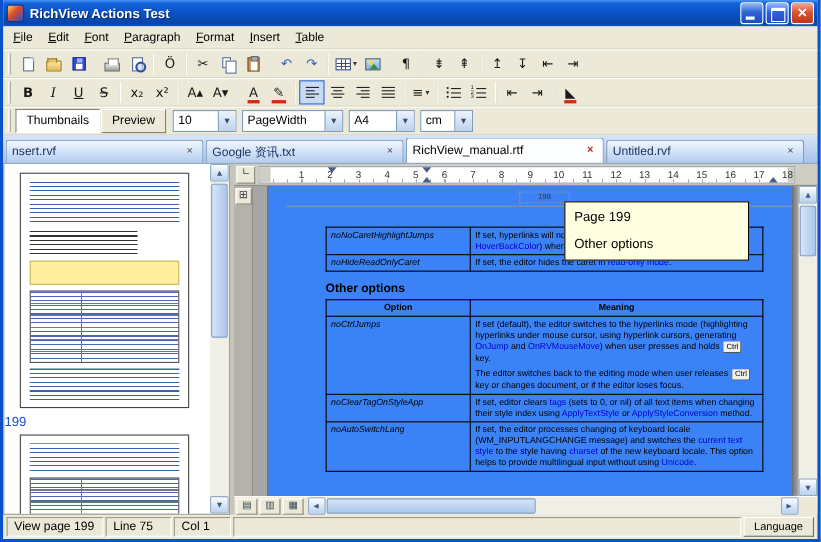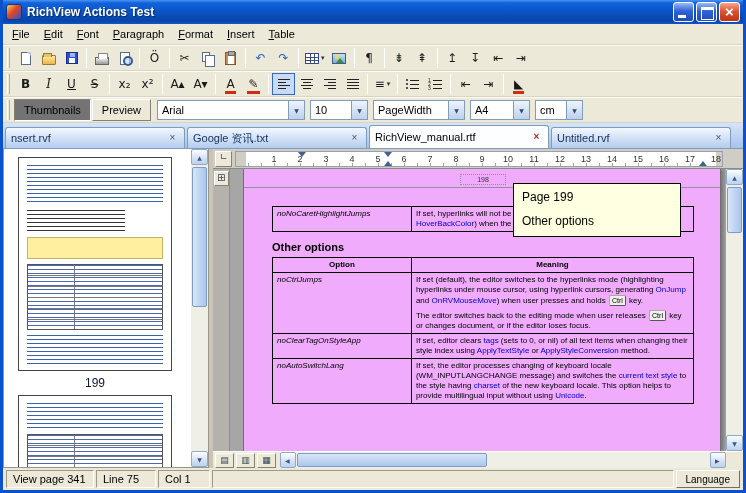--- a/index.html
+++ b/index.html
@@ -57,21 +57,21 @@
 .ic-align-left,.ic-align-center,.ic-align-right,.ic-align-justify{width:12px;height:10px;background-repeat:no-repeat;background-image:linear-gradient(#222,#222),linear-gradient(#222,#222),linear-gradient(#222,#222),linear-gradient(#222,#222)}
 .ic-align-left{background-size:12px 1px,8px 1px,12px 1px,8px 1px;background-position:0 0,0 3px,0 6px,0 9px}
 .ic-align-center{background-size:12px 1px,8px 1px,12px 1px,8px 1px;background-position:0 0,2px 3px,0 6px,2px 9px}
 .ic-align-right{background-size:12px 1px,8px 1px,12px 1px,8px 1px;background-position:0 0,4px 3px,0 6px,4px 9px}
 .ic-align-justify{background-size:12px 1px,12px 1px,12px 1px,12px 1px;background-position:0 0,0 3px,0 6px,0 9px}
 .ic-bullets,.ic-numbering{width:13px;height:11px;background-repeat:no-repeat;background-image:linear-gradient(#222,#222),linear-gradient(#222,#222),linear-gradient(#222,#222);background-size:9px 1px,9px 1px,9px 1px;background-position:4px 1px,4px 5px,4px 9px}
 .ic-bullets::before{content:"";position:absolute;left:0;top:0;width:2px;height:2px;border-radius:50%;background:#222;box-shadow:0 4px 0 #222,0 8px 0 #222}
 .ic-numbering::before{content:"1\A 2\A 3";white-space:pre;position:absolute;left:-1px;top:-1px;font-size:5px;line-height:4px;color:#222}
 
 .tgl{height:22px;padding:0 9px;border:1px solid;border-color:#fff #848276 #848276 #fff;background:#ece9d8;font-size:11px;margin-right:1px}
-.tgl.pressed{border-color:#848276 #fff #fff #848276;background:#737373}
+.tgl.pressed{border-color:#848276 #fff #fff #848276;background:#ffffff}
 .combo{height:20px;background:#fff;border:1px solid #7f9db9;display:flex;align-items:center;margin-left:5px}
 .cval{flex:1;padding:0 4px;white-space:nowrap;overflow:hidden;color:#000}
 .cbtn{width:16px;height:100%;background:linear-gradient(180deg,#eef4fd,#bcd2ee);border-left:1px solid #7f9db9;display:flex;align-items:center;justify-content:center}
 .cbtn::before{content:"▼";font-size:6px;color:#3a4a6c;font-family:"DejaVu Sans",sans-serif}
 
 .tabbar{flex:0 0 24px;display:flex;align-items:flex-end;background:linear-gradient(180deg,#d7e4f8,#a8c2ec);border-bottom:1px solid #7f9db9;padding:2px 2px 0 2px;gap:2px}
 .tab{flex:0 1 180px;min-width:90px;display:flex;align-items:center;height:21px;border:1px solid #7f9db9;border-bottom:none;border-radius:3px 3px 0 0;background:linear-gradient(180deg,#f2f7fe,#cfe0f6 55%,#b4ccee);padding:0 5px;color:#16305c}
 .tab.active{background:#fdfeff;height:23px;color:#000}
 .tab-label{flex:1;overflow:hidden;white-space:nowrap;text-overflow:ellipsis}
 .tab-close{width:13px;height:13px;font-size:10px;line-height:12px;text-align:center;color:#555}
@@ -80,21 +80,21 @@
 .main{flex:1;display:flex;min-height:0}
 .thumb-panel{flex:0 0 206px;background:#fff;border:1px solid #9a978a;border-top:none;position:relative;overflow:hidden}
 .thumbnail{position:absolute;left:14px;width:154px;background:#fff;border:1px solid #444;padding:7px 8px;overflow:hidden}
 .thumb-1{top:8px;height:214px}
 .thumb-2{top:246px;height:120px}
 .tlines{background:repeating-linear-gradient(180deg,#3c62a8 0 1px,transparent 1px 4px);height:40px;margin-bottom:5px}
 .tlines.dark{background:repeating-linear-gradient(180deg,#333 0 1px,transparent 1px 4px)}
 .tlines.short{width:72%}
 .tyellow{background:#ffef9e;border:1px solid #c8b460;height:22px;margin-bottom:5px}
 .tgrid{border:1px solid #555;height:66px;margin-bottom:5px;background-image:linear-gradient(90deg,transparent 0 46px,#777 46px 47px,transparent 47px),repeating-linear-gradient(180deg,transparent 0 10px,#777 10px 11px),repeating-linear-gradient(180deg,#4a6ab0 0 1px,transparent 1px 4px)}
-.thumb-page-label{position:absolute;top:227px;left:0;width:182px;text-align:center;font-size:12px;color:#0f172a}
+.thumb-page-label{position:absolute;top:227px;left:0;width:182px;font-size:12px;color:#1d4ed8}
 
 .vscrollbar{position:absolute;right:0;top:0;bottom:0;width:17px;background:#f0efe6}
 .sb-btn{position:absolute;left:0;width:17px;height:16px;background:linear-gradient(180deg,#fdfefe,#d3e2f4 60%,#bcd2ee);border:1px solid #8fa8cc;border-radius:2px;display:flex;align-items:center;justify-content:center}
 .sb-btn::before{font-size:6px;color:#3c5884;font-family:"DejaVu Sans",sans-serif}
 .sb-up{top:0}.sb-up::before{content:"▲"}
 .sb-down{bottom:0}.sb-down::before{content:"▼"}
 .sb-thumb{position:absolute;left:1px;width:15px;background:linear-gradient(90deg,#d7e5f8,#abc6ec);border:1px solid #7b9cc8;border-radius:2px}
 .splitter{flex:0 0 4px;background:#c8c5b8}
 
 .doc-wrap{flex:1;display:flex;flex-direction:column;min-width:0;background:#a6a6a6}
@@ -104,21 +104,21 @@
 .ruler{flex:1;height:16px;background:#fff;border:1px solid #98a0b0;position:relative;margin-right:18px;background-image:repeating-linear-gradient(90deg,transparent 0 12px,#9aa 12px 13px);background-size:100% 3px;background-position:0 100%;background-repeat:no-repeat}
 .rzone{position:absolute;top:0;bottom:0;background:#cfcdc4}
 .rnum{position:absolute;top:2px;font-size:9px;color:#333;transform:translateX(-50%)}
 .mk{position:absolute;width:0;height:0}
 .mk-down{top:0;border-left:4px solid transparent;border-right:4px solid transparent;border-top:5px solid #44608c;transform:translateX(-50%)}
 .mk-up{bottom:0;border-left:4px solid transparent;border-right:4px solid transparent;border-bottom:5px solid #44608c;transform:translateX(-50%)}
 .doc-body{flex:1;position:relative;min-height:0;overflow:hidden}
 .left-strip{position:absolute;left:0;top:0;bottom:0;width:17px;background:#b4b2aa;border-right:1px solid #909088}
 .strip-btn{position:absolute;left:1px;top:2px;width:15px;height:15px;border:1px solid;border-color:#fff #848276 #848276 #fff;background:#ece9d8;position:relative}
 .strip-btn::before{content:"⊞";position:absolute;left:2px;top:0px;font-size:10px;color:#445;font-family:"DejaVu Sans",sans-serif}
-.page{position:absolute;left:30px;right:22px;top:0;bottom:0;background:#f0abfc;border-left:1px solid #707070;border-right:1px solid #707070;box-shadow:3px 0 3px rgba(0,0,0,.25);padding:0 26px 0 28px;overflow:hidden}
+.page{position:absolute;left:30px;right:22px;top:0;bottom:0;background:#3b82f6;border-left:1px solid #707070;border-right:1px solid #707070;box-shadow:3px 0 3px rgba(0,0,0,.25);padding:0 26px 0 52px;overflow:hidden}
 .footer-box{width:46px;margin:5px auto 2px;border:1px dotted #8a93a8;font-size:7px;line-height:9px;text-align:center;color:#333}
 .page-rule{height:1px;background:#8a93a8;margin:2px -26px 18px -36px}
 .dtab{border-collapse:collapse;width:100%;font-size:8px;line-height:10px;color:#000;table-layout:fixed}
 .dtab td,.dtab th{border:1px solid #000;padding:2px 4px;vertical-align:top;text-align:left}
 .opt{width:33%;font-style:italic}
 .dtab th{text-align:center;font-weight:bold;font-style:normal}
 .doclink{color:#0000cc;}
 .keycap{display:inline-block;border:1px solid #aaa;border-bottom-color:#555;border-right-color:#555;background:#f0f0ea;padding:0 2px;font-size:7px;line-height:9px;border-radius:2px;margin:0 1px}
 .pbrk{display:block;height:4px}
 .it{}
@@ -308,24 +308,20 @@
       <span class="tsep"></span>
       <button class="tbtn">
         <span class="glyph g-redbar">◣</span>
       </button>
     </div>
 
   <div class="toolbar">
     <span class="grip"></span>
     <button class="tgl pressed">Thumbnails</button>
     <button class="tgl">Preview</button>
-    <div class="combo" style="width:148px">
-      <span class="cval">Arial</span>
-      <span class="cbtn"></span>
-    </div>
     <div class="combo" style="width:58px">
       <span class="cval">10</span>
       <span class="cbtn"></span>
     </div>
     <div class="combo" style="width:92px">
       <span class="cval">PageWidth</span>
       <span class="cbtn"></span>
     </div>
     <div class="combo" style="width:60px">
       <span class="cval">A4</span>
@@ -418,20 +414,24 @@
 
         <div class="page">
           <div class="footer-box">198</div>
           <div class="page-rule"></div>
           <table class="dtab">
               <tbody id="t1">
                 <tr>
                   <td class="opt">noNoCaretHighlightJumps</td>
                   <td><span>If set, hyperlinks will not be highlighted (with </span><span class="doclink">HoverColor</span><span> and </span><span class="doclink">HoverBackColor</span><span>) when the caret is moved inside them.</span></td>
                 </tr>
+                <tr>
+                  <td class="opt">noHideReadOnlyCaret</td>
+                  <td><span>If set, the editor hides the caret in </span><span class="doclink">read-only mode</span><span>.</span></td>
+                </tr>
               </tbody>
             </table>
           <div class="heading">Other options</div>
           <table class="dtab">
               <tbody id="t2">
                 <tr>
                   <th class="opt">Option</th>
                   <th>Meaning</th>
                 </tr>
                 <tr>
@@ -470,20 +470,20 @@
           <span class="hs-btn hs-left"></span>
           <span class="hs-thumb"></span>
           <span class="hs-btn hs-right"></span>
         </div>
         <div class="scroll-corner"></div>
       </div>
     </div>
   </div>
 
   <div class="statusbar">
-    <span class="scell sc1">View page 341</span>
+    <span class="scell sc1">View page 199</span>
     <span class="scell sc3">Line 75</span>
     <span class="scell sc4">Col 1</span>
     <span class="scell scfill"></span>
     <button class="lang-btn">Language</button>
   </div>
 
 </div>
 
 </body></html>

